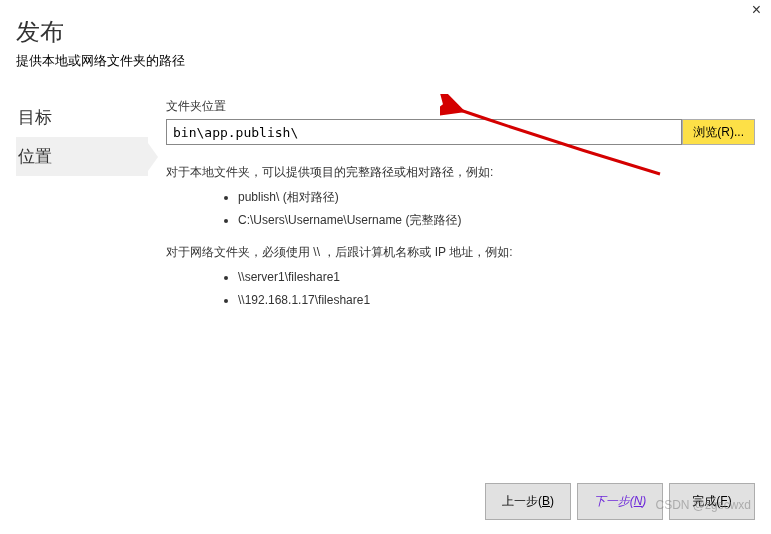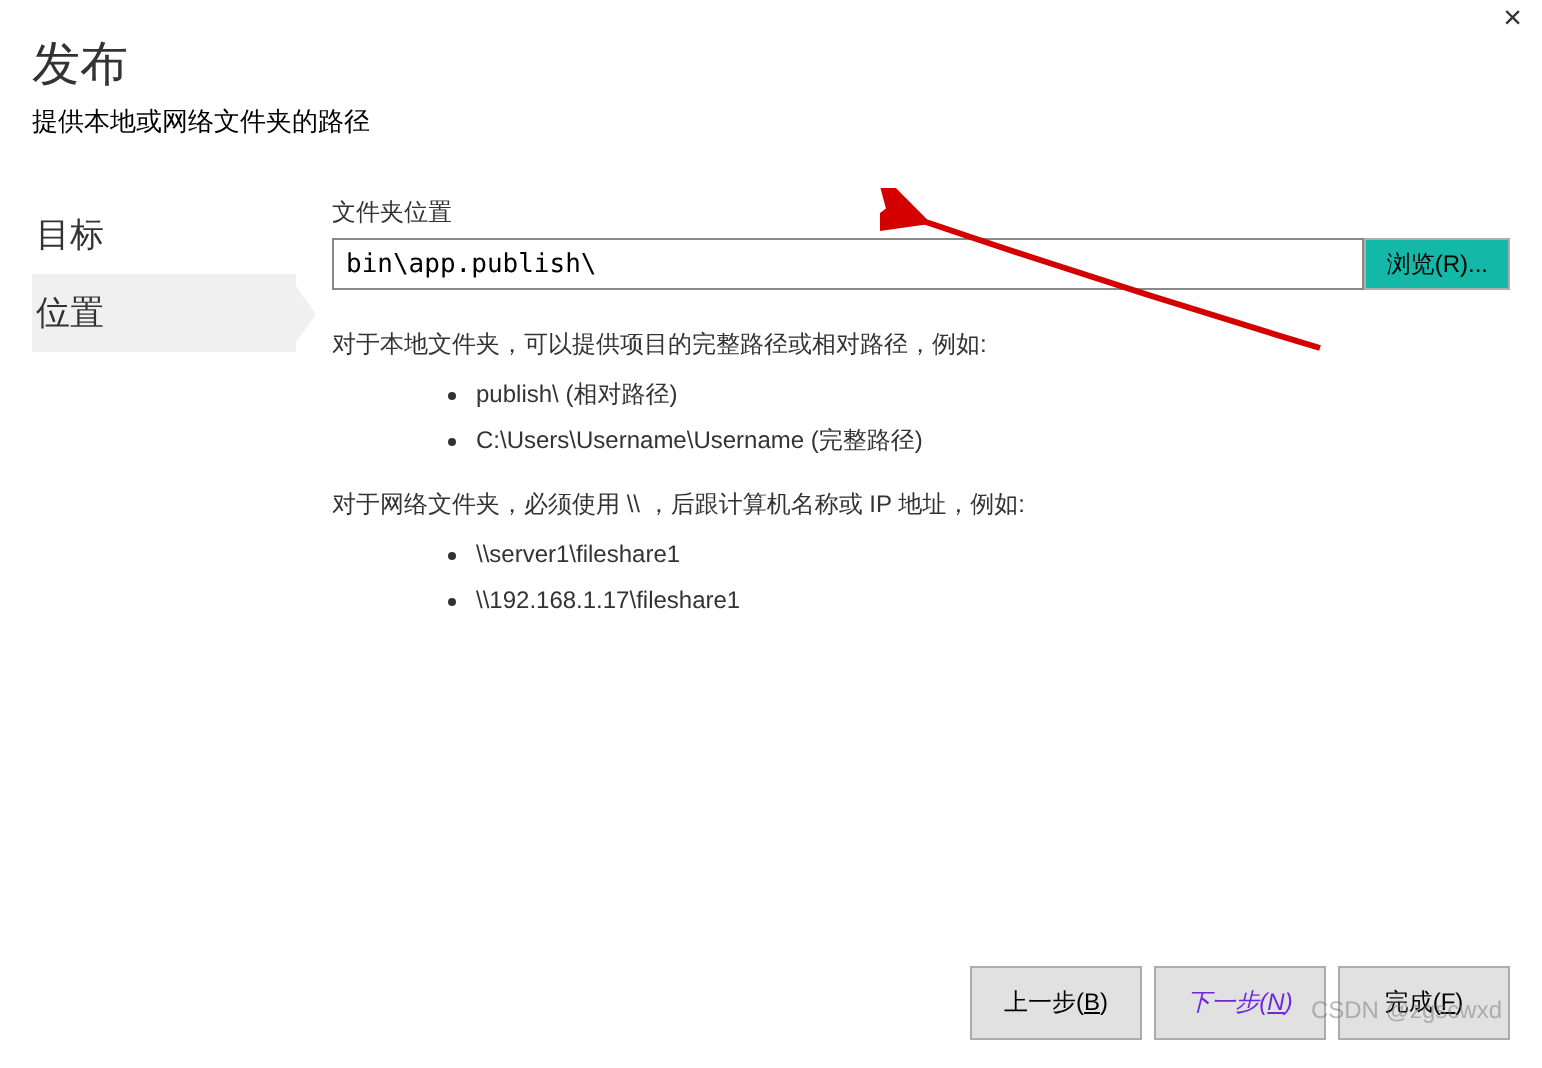--- a/index.html
+++ b/index.html
@@ -70,21 +70,21 @@
     .text-input {
       flex: 1;
       border: 1px solid #888;
       padding: 4px 6px;
       font-size: 13px;
       font-family: Consolas, monospace;
       height: 26px;
     }
     .browse-btn {
       border: 1px solid #adadad;
-      background: #14b8a6;
+      background: #fde047;
       padding: 0 10px;
       font-size: 12px;
       height: 26px;
       cursor: pointer;
     }
     .help {
       font-size: 12px;
       line-height: 1.9;
       color: #333;
     }

